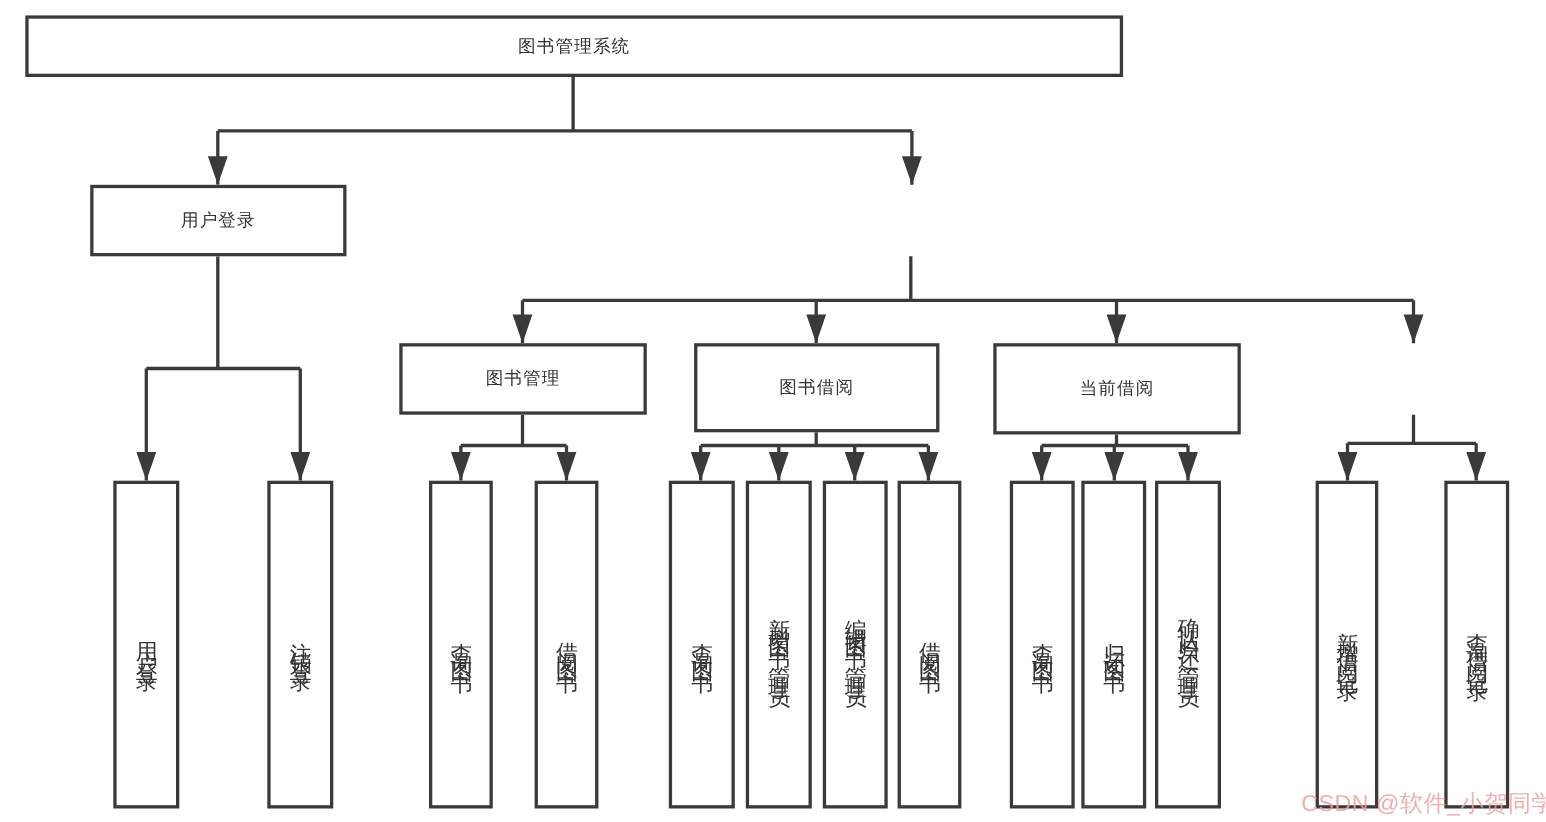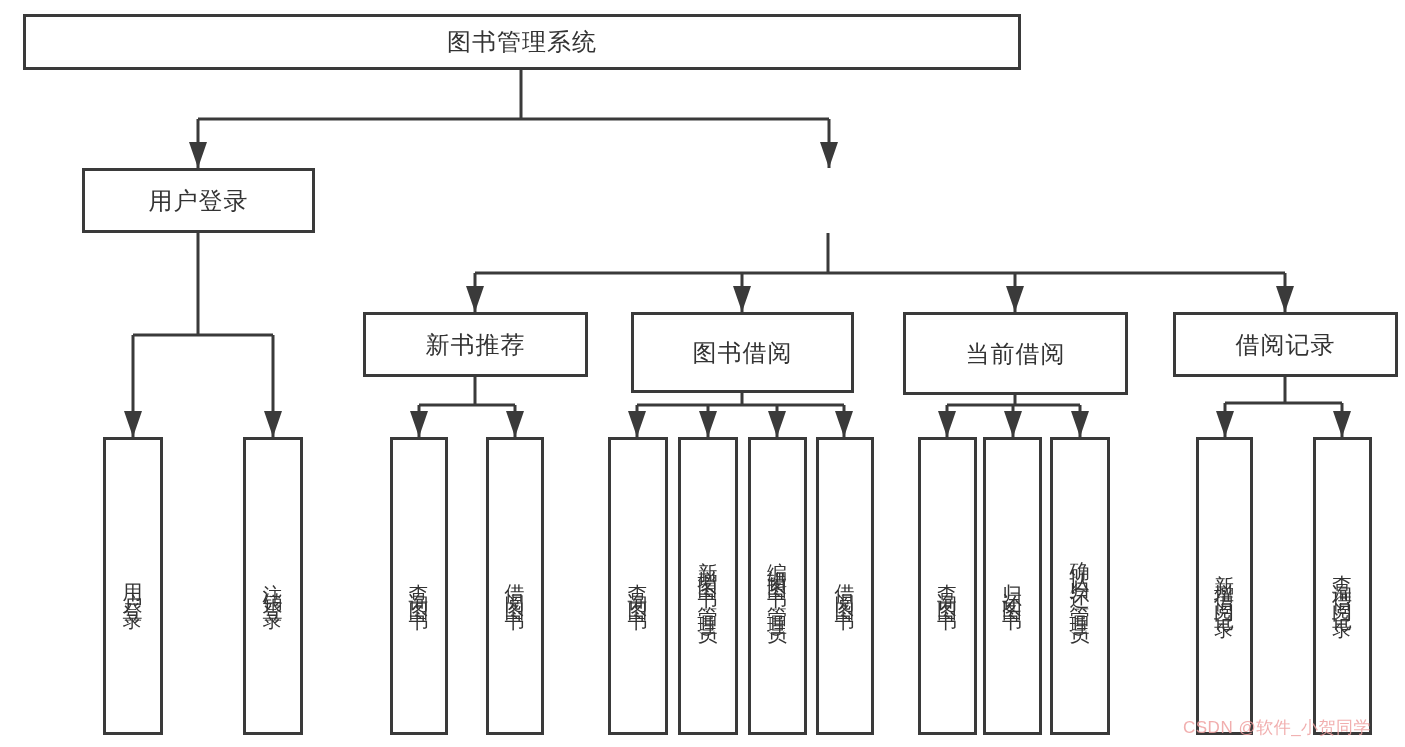--- a/index.html
+++ b/index.html
@@ -26,38 +26,38 @@
     box-sizing: border-box;
     border: 3px solid #3a3a3a;
     background: #ffffff;
     display: flex;
     align-items: center;
     justify-content: center;
     color: #333333;
     z-index: 2;
   }
   .h-label {
-    font-size: 24px;
+    font-size: 16px;
     letter-spacing: 1px;
     white-space: nowrap;
   }
   .v-label {
     writing-mode: vertical-rl;
     text-orientation: mixed;
     font-size: 20px;
     line-height: 1;
     letter-spacing: 9px;
     white-space: nowrap;
   }
   .watermark {
     position: absolute;
     left: 1183px;
     top: 716px;
     width: 220px;
-    font-size: 17px;
+    font-size: 21px;
     letter-spacing: 0.5px;
     color: rgba(238, 160, 160, 0.85);
     white-space: nowrap;
     z-index: 3;
   }
 </style>
 </head>
 <body>
 
 <div class="stage">
@@ -104,30 +104,27 @@
 
   <div class="box" style="left:23px; top:14px; width:998px; height:56px">
     <span class="h-label">图书管理系统</span>
   </div>
 
   <div class="box" style="left:82px; top:168px; width:233px; height:65px">
     <span class="h-label">用户登录</span>
   </div>
 
   <div class="box" style="left:363px; top:312px; width:225px; height:65px">
-    <span class="h-label">新书推荐</span>
+    <span class="h-label">图书管理</span>
   </div>
   <div class="box" style="left:631px; top:312px; width:223px; height:81px">
     <span class="h-label">图书借阅</span>
   </div>
   <div class="box" style="left:903px; top:312px; width:225px; height:83px">
     <span class="h-label">当前借阅</span>
-  </div>
-  <div class="box" style="left:1173px; top:312px; width:225px; height:65px">
-    <span class="h-label">借阅记录</span>
   </div>
 
   <div class="box" style="left:103px; top:437px; width:60px; height:298px">
     <span class="v-label">用户登录</span>
   </div>
   <div class="box" style="left:243px; top:437px; width:60px; height:298px">
     <span class="v-label">注销登录</span>
   </div>
 
   <div class="box" style="left:390px; top:437px; width:58px; height:298px">

